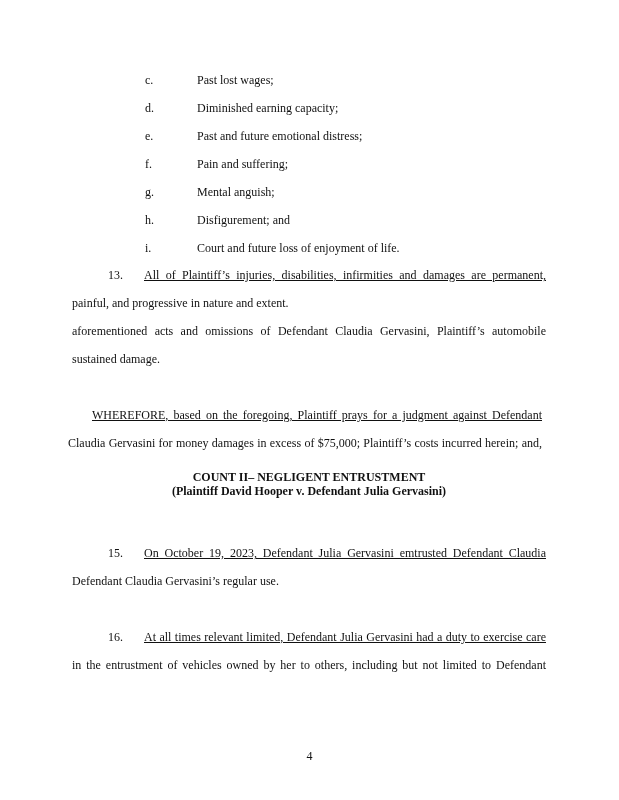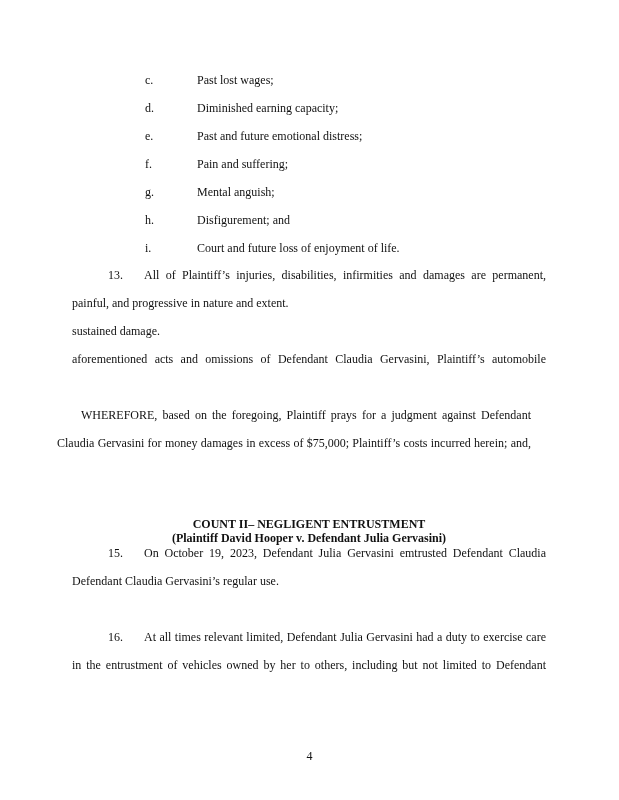--- a/index.html
+++ b/index.html
@@ -6,21 +6,21 @@
   body { width: 619px; height: 800px; position: relative; overflow: hidden;
          font-family: "Liberation Serif", "DejaVu Serif", serif; color: #111; font-size: 12px; }
   .page { position: absolute; left: 0; top: 0; width: 619px; height: 800px; }
   .list-item { position: absolute; left: 145px; height: 16px; line-height: 16px; white-space: nowrap; }
   .list-item .marker { position: absolute; left: 0; }
   .list-item .text { position: absolute; left: 52px; }
   .para { position: absolute; left: 72px; width: 474px; line-height: 28px; text-align: justify; }
   .para .line { display: block; height: 28px; text-align: justify; text-align-last: justify; white-space: nowrap; }
   .para .line.last { text-align-last: left; }
   .para .num { display: inline-block; width: 36px; }
-  .indent { padding-left: 36px; }
+  .indent { padding-left: 36px; text-decoration: underline; }
   .heading { position: absolute; left: 72px; width: 474px; text-align: center; font-weight: bold; line-height: 14px; }
   .page-number { position: absolute; left: 0; width: 619px; top: 749px; text-align: center; }
 </style>
 </head>
 <body>
 
 <div class="page">
 
   <div class="list-item" style="top:72px">
     <span class="marker">c.</span>
@@ -50,30 +50,30 @@
     <span class="marker">i.</span>
     <span class="text">Court and future loss of enjoyment of life.</span>
   </div>
 
   <div class="para" style="top:261px">
     <span class="line indent"><span class="num">13.</span><span>All of Plaintiff’s injuries, disabilities, infirmities and damages are permanent,</span></span>
     <span class="line last">painful, and progressive in nature and extent.</span>
   </div>
 
   <div class="para" style="top:317px">
+    <span class="line">aforementioned acts and omissions of Defendant Claudia Gervasini, Plaintiff’s automobile</span>
     <span class="line last">sustained damage.</span>
-    <span class="line">aforementioned acts and omissions of Defendant Claudia Gervasini, Plaintiff’s automobile</span>
   </div>
 
-  <div class="para" style="top:401px; left:45px; width:486px;">
+  <div class="para" style="top:401px; left:56px; width:486px;">
     <span class="line indent">WHEREFORE, based on the foregoing, Plaintiff prays for a judgment against Defendant</span>
     <span class="line" style="padding-left:12px">Claudia Gervasini for money damages in excess of $75,000; Plaintiff’s costs incurred herein; and,</span>
   </div>
 
-  <div class="heading" style="top:517px">
+  <div class="heading" style="top:470px">
     <div>COUNT II– NEGLIGENT ENTRUSTMENT</div>
     <div>(Plaintiff David Hooper v. Defendant Julia Gervasini)</div>
   </div>
 
   <div class="para" style="top:539px">
     <span class="line indent"><span class="num">15.</span><span>On October 19, 2023, Defendant Julia Gervasini emtrusted Defendant Claudia</span></span>
     <span class="line last">Defendant Claudia Gervasini’s regular use.</span>
   </div>
 
   <div class="para" style="top:623px">

